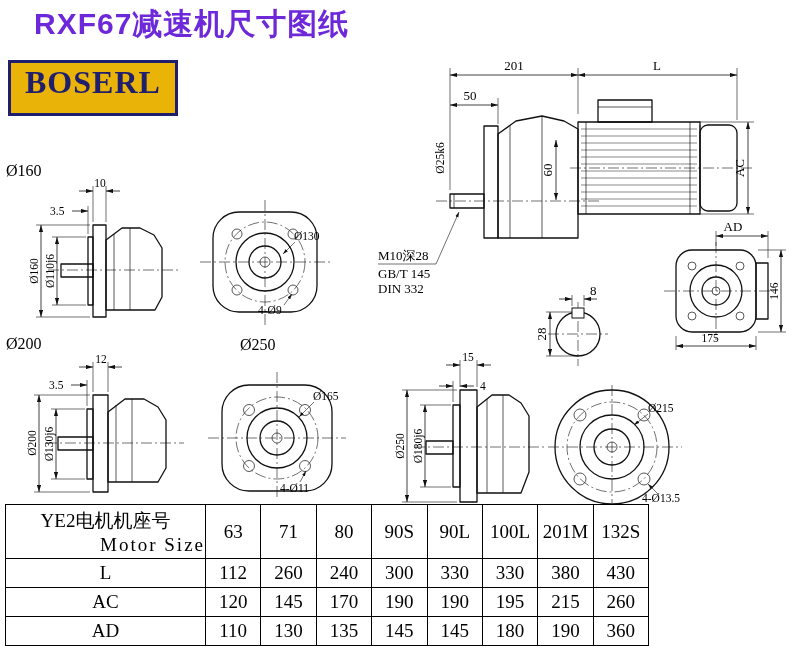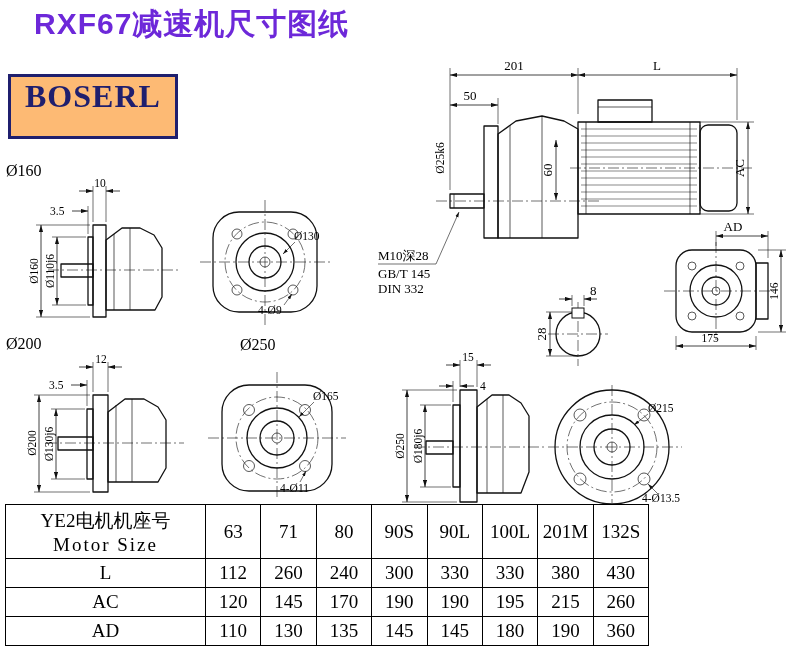--- a/index.html
+++ b/index.html
@@ -1,39 +1,39 @@
 <!DOCTYPE html>
 <html><head>
 <meta charset="utf-8">
 <style>
   * { margin:0; padding:0; box-sizing:border-box; }
   html,body { width:800px; height:646px; background:#fff; position:relative;
               font-family:"Liberation Serif", serif; color:#000; overflow:hidden; }
   .title { position:absolute; left:34px; top:4px; font-family:"Liberation Sans", sans-serif;
            font-weight:bold; font-size:30px; color:#6d28d9; letter-spacing:1px; }
   .logo  { position:absolute; left:8px; top:60px; border:3px solid #1f1f6e;
-           padding:1px 14px 21px 14px; background:#fdba74;margin-top:14px; }
+           padding:1px 14px 12px 14px; background:#eab308; }
   .logo span { font-family:"Liberation Serif", serif; font-weight:bold; font-size:32px;
                color:#1f1f6e; letter-spacing:1px; }
   svg.draw { position:absolute; left:0; top:0; }
   svg text { font-family:"Liberation Serif", serif; font-size:13px; fill:#000; }
   svg text.small { font-size:11.5px; }
   svg text.big { font-size:16px; }
   .ol  { fill:none; stroke:#111; stroke-width:1.3; stroke-linejoin:round; }
   .tl  { fill:none; stroke:#111; stroke-width:0.7; }
   .fin { stroke:#111; stroke-width:0.5; }
   .dim { stroke:#111; stroke-width:0.8; fill:none; }
   .ext { stroke:#111; stroke-width:0.6; fill:none; }
   .cl  { stroke:#111; stroke-width:0.6; stroke-dasharray:11 3 2 3; fill:none; }
   table.dim-table { position:absolute; left:5px; top:504px; width:644px;
                     border-collapse:collapse; table-layout:fixed; text-align:center; }
   table.dim-table td { border:1px solid #000; height:29px; vertical-align:middle;
                        font-size:19px; font-family:"Liberation Serif", serif; }
   table.dim-table tr.hdr td { height:54px; }
-  .hdr-en { letter-spacing:2px; }
+  .hdr-en { letter-spacing:2px;text-align:right; }
 </style>
 </head>
 <body>
 
 <div class="title">RXF67减速机尺寸图纸</div>
 <div class="logo">
   <span>BOSERL</span>
 </div>
 
 <svg class="draw" width="800" height="504" viewBox="0 0 800 504">

